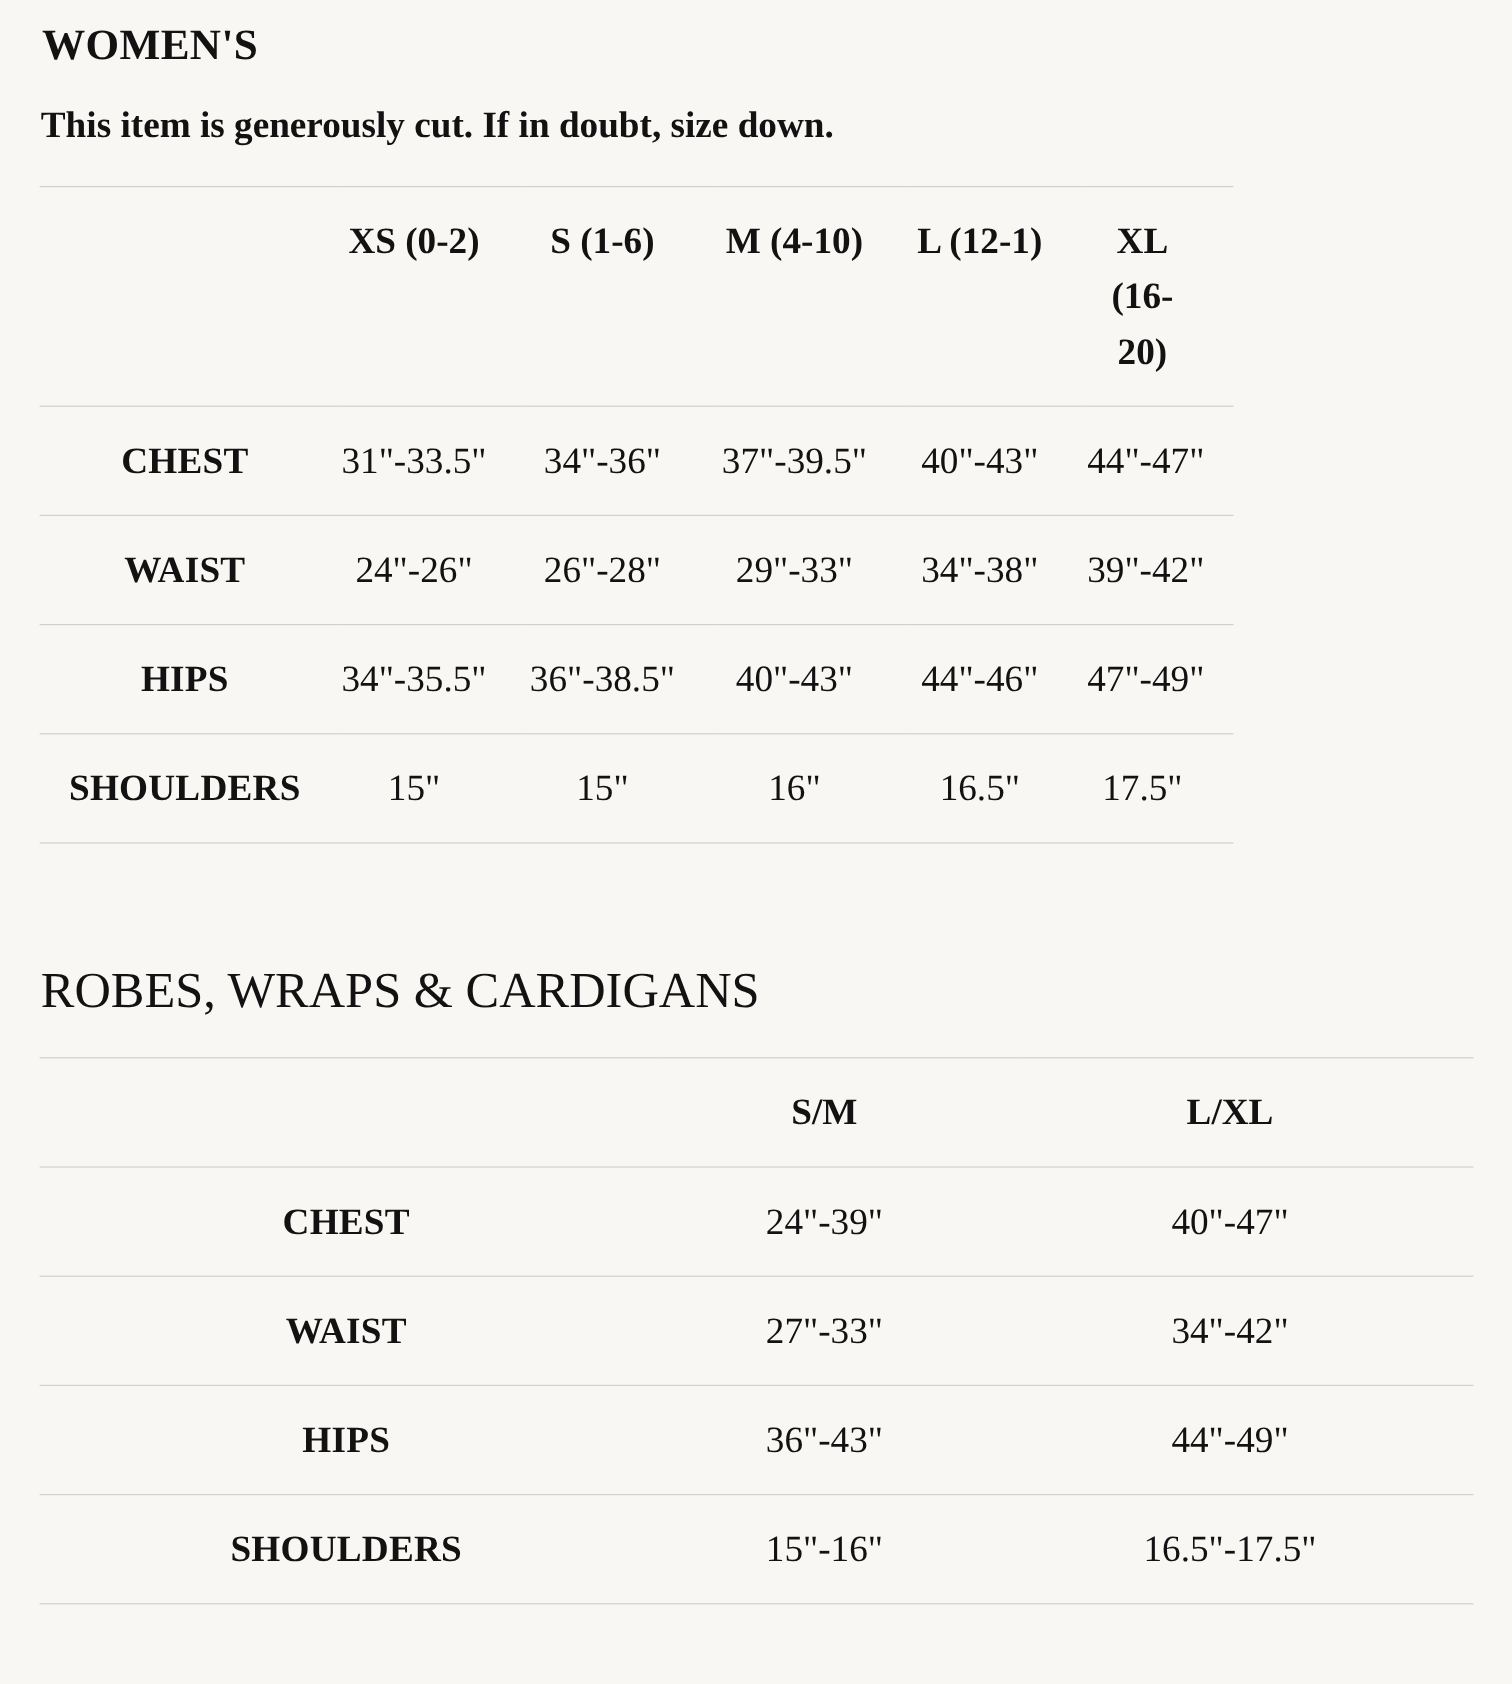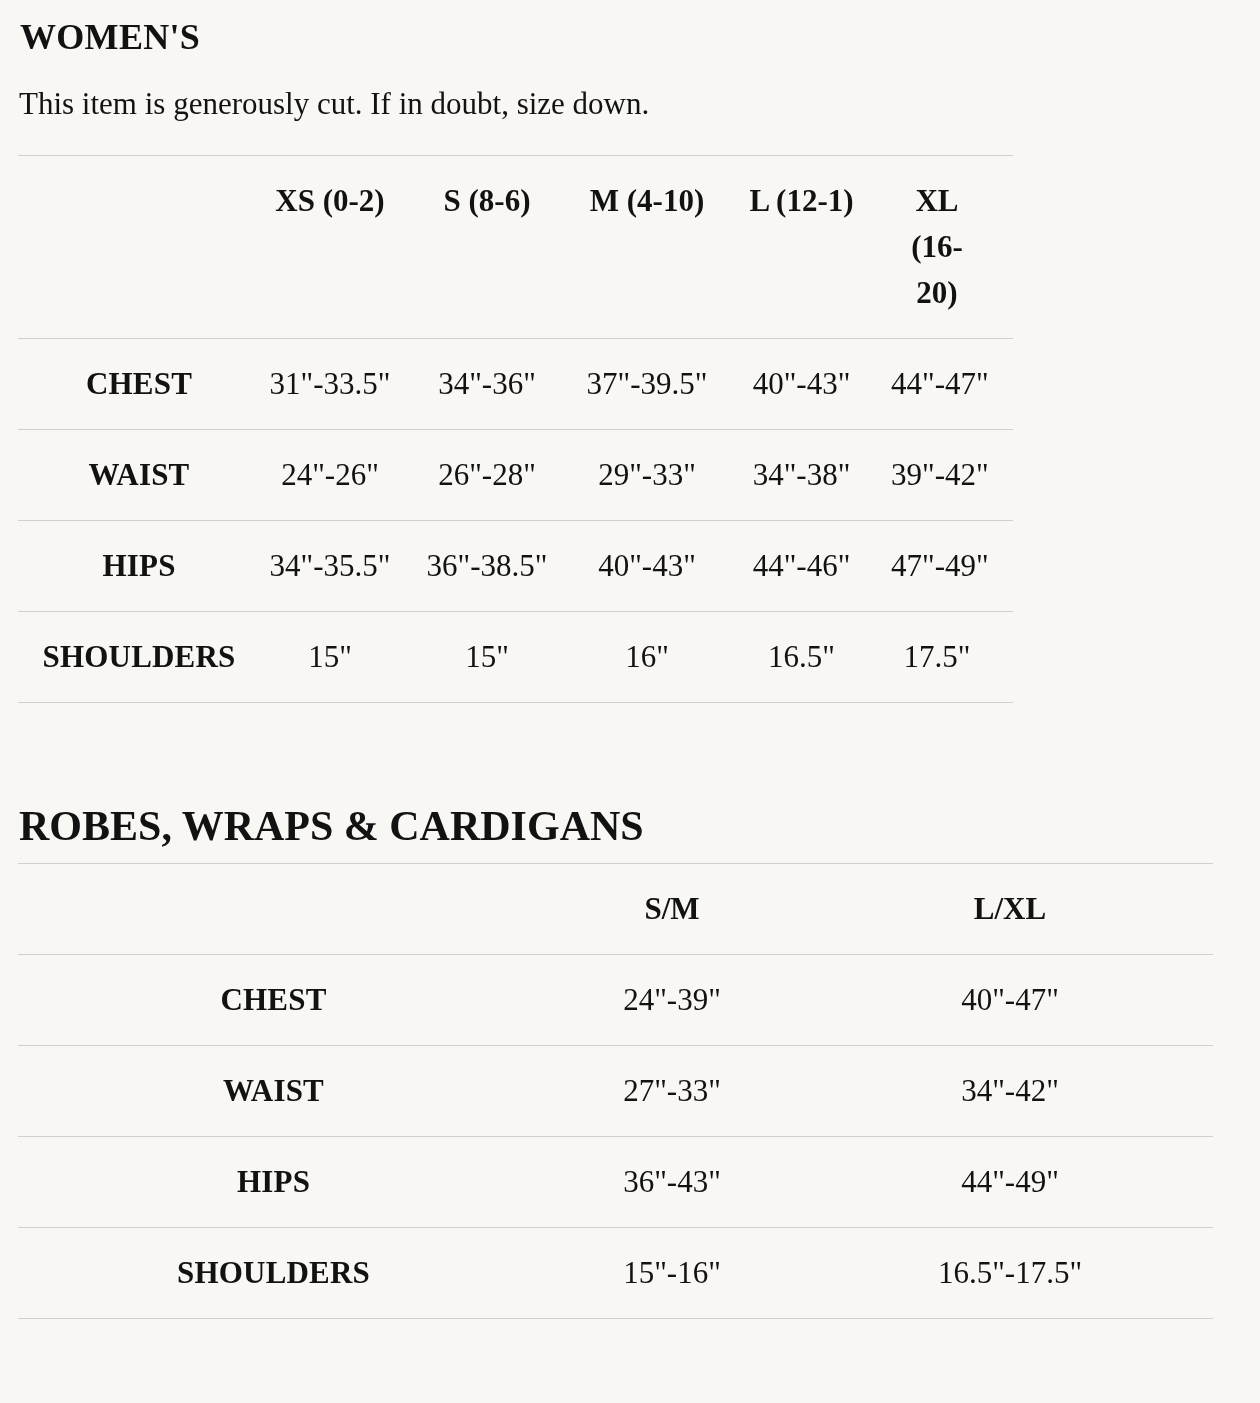--- a/index.html
+++ b/index.html
@@ -6,41 +6,41 @@
   body {
     background: #f8f7f4;
     color: #121212;
     font-family: "Liberation Serif", "DejaVu Serif", serif;
     -webkit-font-smoothing: antialiased;
   }
   .page {
     width: 1260px;
     height: 1403px;
     box-sizing: border-box;
-    padding: 14px 32px 0 18px;
+    padding: 14px 32px 0 33px;
     overflow: hidden;
   }
   .womens-heading {
     font-size: 36px;
     font-weight: 700;
     line-height: 1.3;
     margin: 0 0 21px 2px;
     letter-spacing: 0.3px;
   }
   .fit-note {
     font-size: 31px;
-    font-weight: 400;
+    font-weight: 700;
     line-height: 43px;
     margin: 0 0 30px 1px;
   }
   .robes-heading {
     font-size: 42px;
-    font-weight: 700;
+    font-weight: 400;
     line-height: 1.3;
-    margin: 96px 0 10px 1px;
+    margin: 96px 0 28px 1px;
   }
   table.size-table {
     border-collapse: collapse;
     table-layout: fixed;
     border-top: 1px solid #d2d0cc;
   }
   table.t1 { width: 995px; }
   table.t2 { width: 1195px; }
   table.size-table tr { border-bottom: 1px solid #d2d0cc; }
   table.size-table th,
@@ -75,21 +75,21 @@
         <col style="width:154px">
         <col style="width:160px">
       <col style="width:160px">
         <col style="width:149px">
         <col style="width:122px">
     </colgroup>
     <thead>
       <tr>
         <th class="label-cell"></th>
         <th>XS (0-2)</th>
-        <th>S (8-6)</th>
+        <th>S (1-6)</th>
         <th>M (4-10)</th>
         <th>L (12-1)</th>
         <th>XL (16-20)</th>
       </tr>
     </thead>
     <tbody>
       <tr>
         <th class="label-cell">CHEST</th>
         <td>31"-33.5"</td>
         <td>34"-36"</td>

